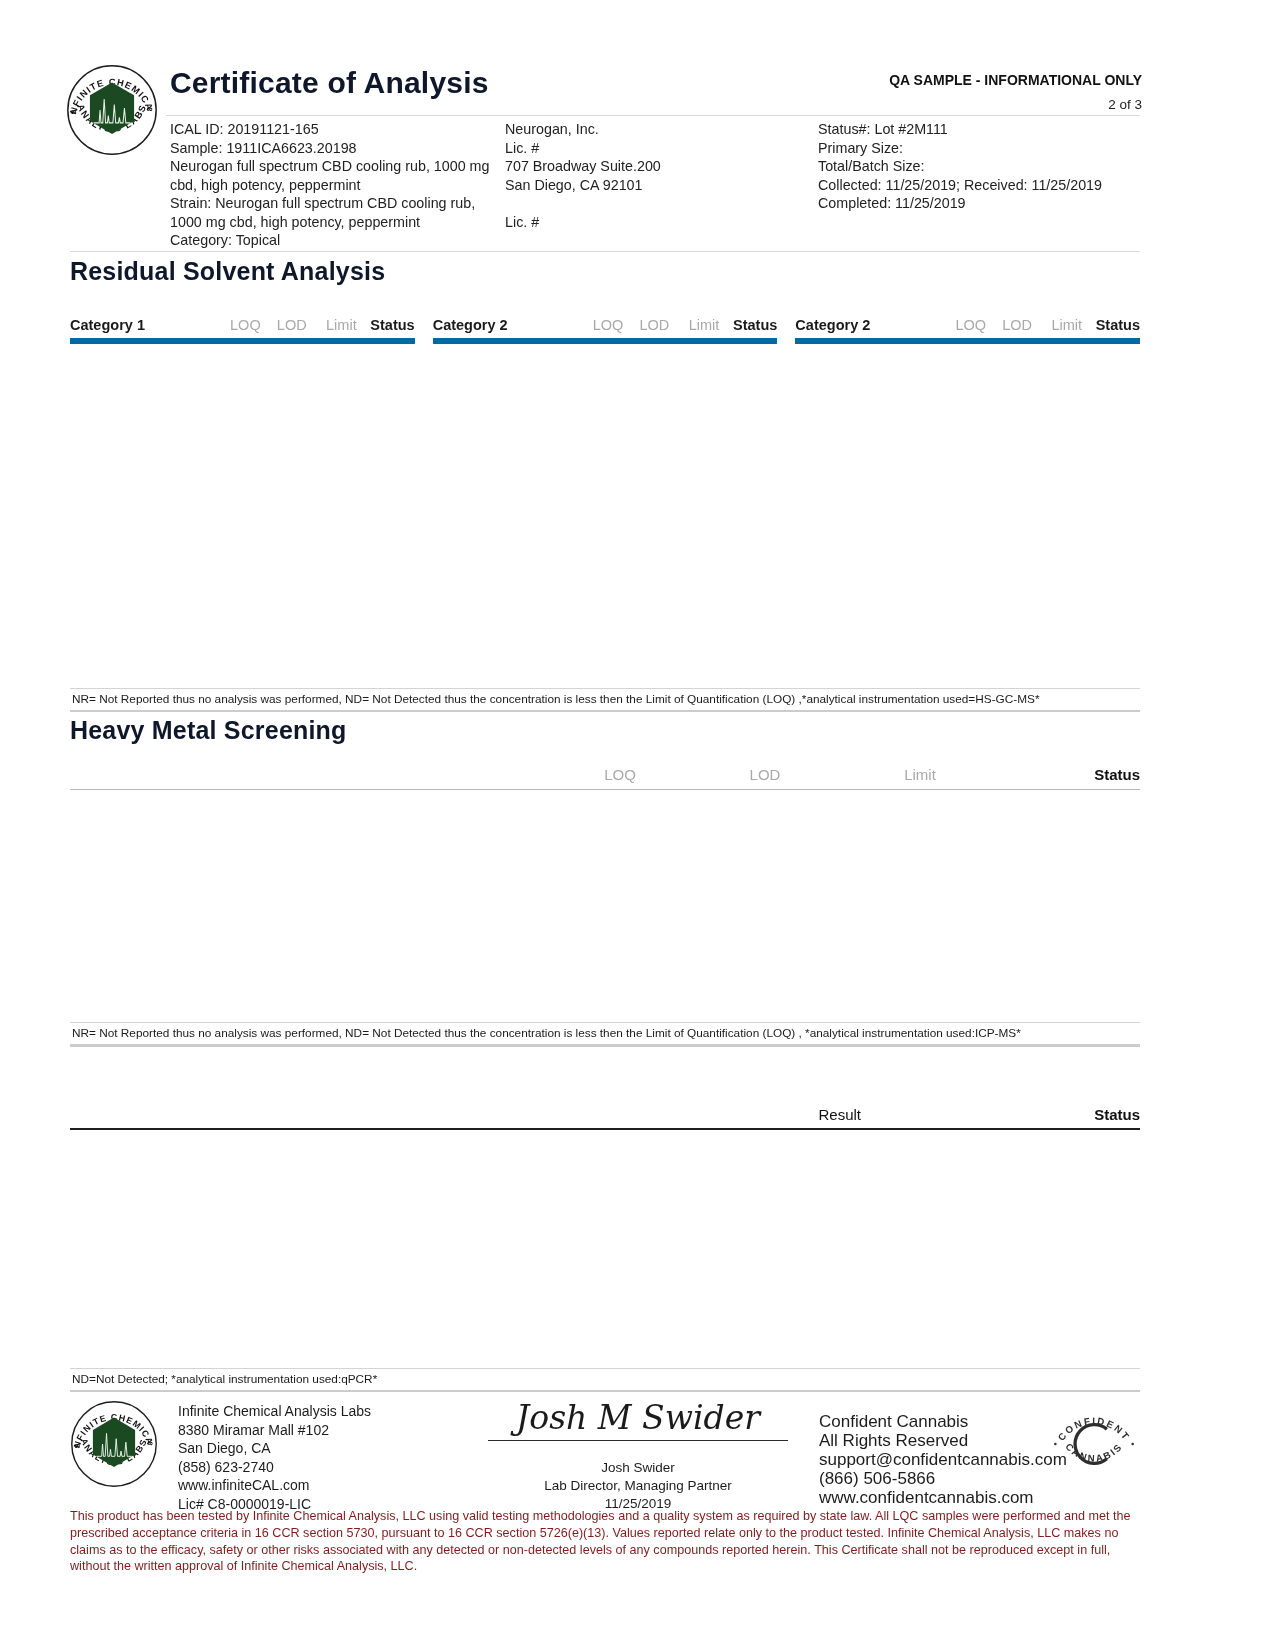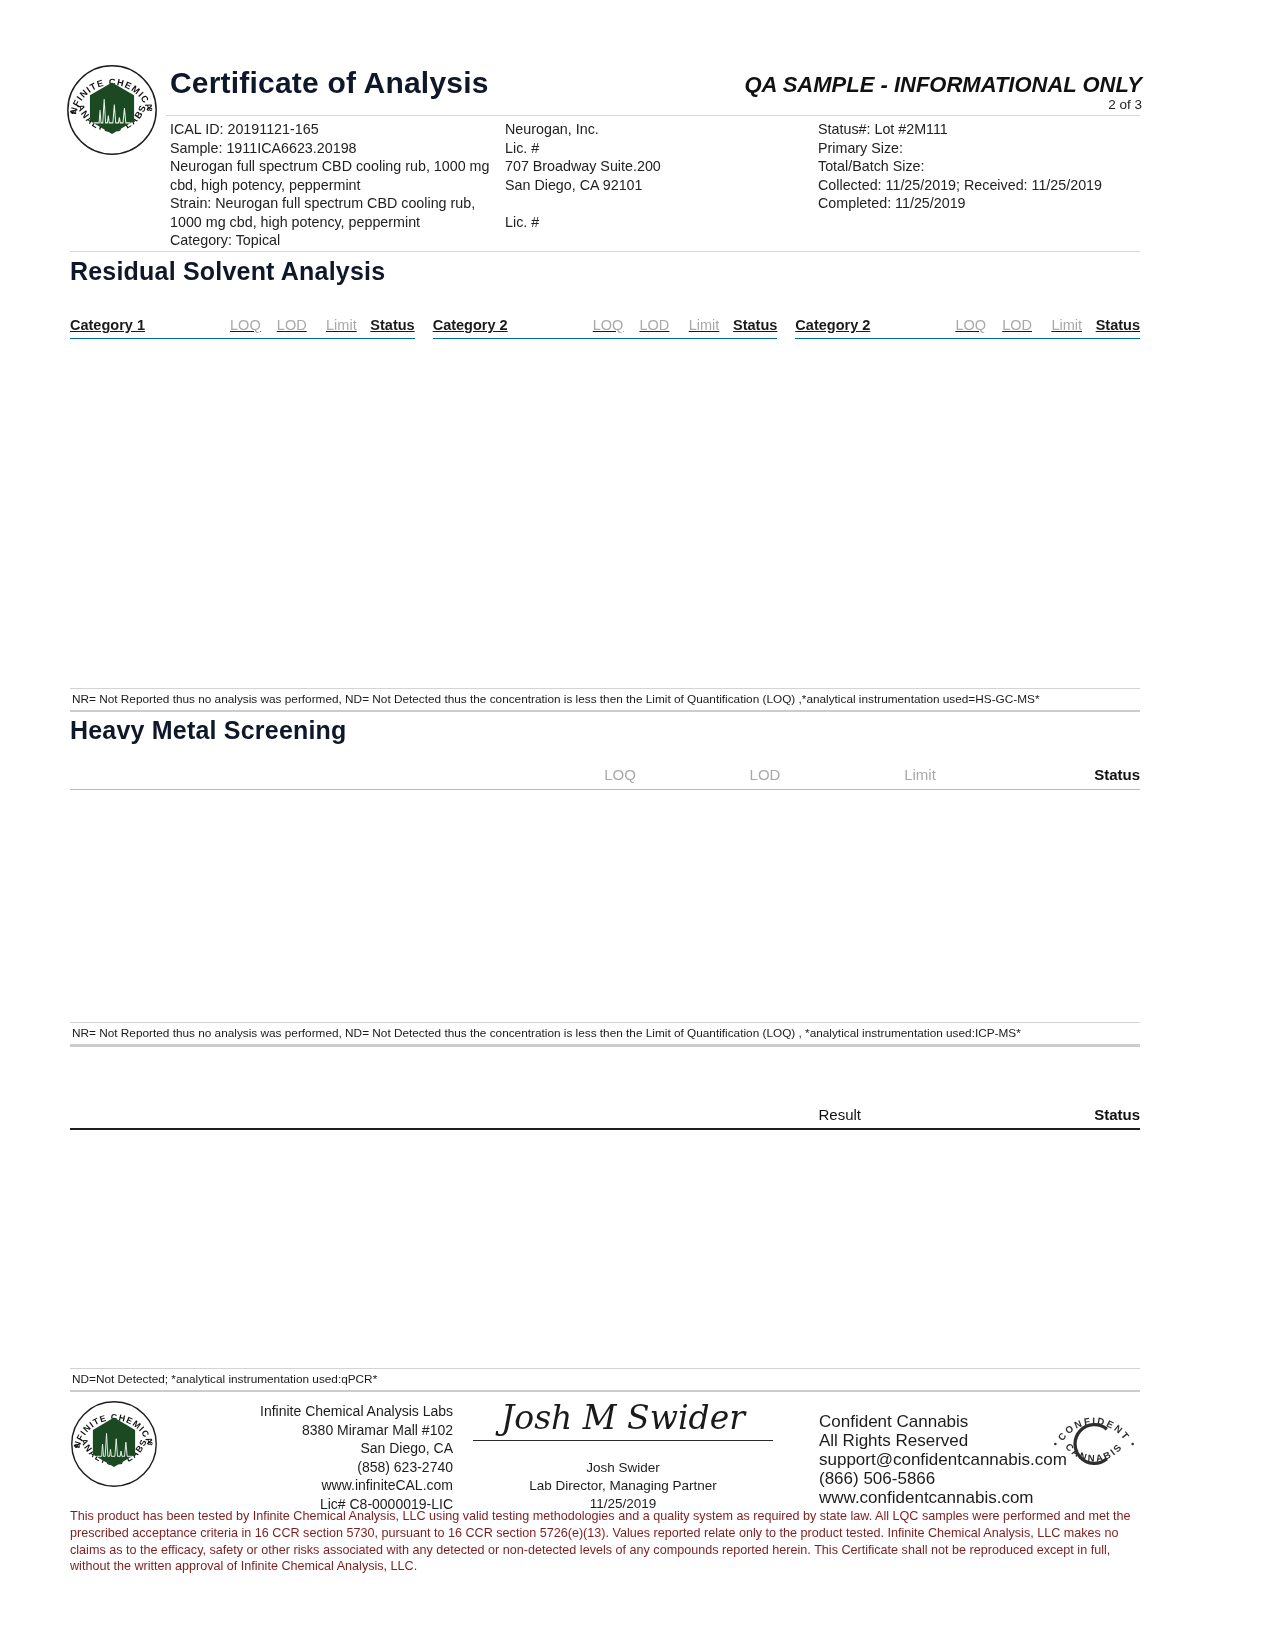--- a/index.html
+++ b/index.html
@@ -3,37 +3,37 @@
 <meta charset="utf-8">
 <style>
   * { margin:0; padding:0; box-sizing:border-box; }
   html,body { background:#ffffff; }
   body { font-family:"Liberation Sans", sans-serif; color:#1a1a1a; }
   .page { position:relative; width:1275px; height:1650px; background:#fff; margin:0 auto; overflow:hidden; }
 
   
   .logo-badge { position:absolute; left:66px; top:62px; width:92px; height:96px; }
   .doc-title { position:absolute; left:170px; top:66px; font-size:30px; font-weight:600; color:#0f172a; letter-spacing:.2px; }
-  .qa-label { position:absolute; right:133px; top:72px; font-size:22px; font-weight:700; color:#111;font-style:italic; }
+  .qa-label { position:absolute; right:133px; top:72px; font-size:14px; font-weight:700; color:#111; }
   .page-num { position:absolute; right:133px; top:97px; font-size:13.5px; color:#222; }
   .divider-title { position:absolute; left:166px; top:115px; width:974px; border-top:1px solid #d9d9d9; }
   .info-col { position:absolute; top:120px; font-size:14.3px; line-height:18.5px; color:#222; }
   .info-col > div { min-height:18.5px; }
   .col-sample { left:170px; width:340px; }
   .col-client { left:505px; width:300px; }
   .col-batch  { left:818px; width:325px; }
 
   
   .divider-full { position:absolute; left:70px; width:1070px; border-top:1px solid #d9d9d9; }
   .sec-title { position:absolute; left:70px; font-size:25px; font-weight:700; color:#0f172a; letter-spacing:.2px; }
   .note-band { position:absolute; left:70px; width:1070px; border-top:1px solid #d4d4d4; border-bottom:2px solid #cccccc; padding:3px 2px 4px 2px; font-size:11.8px; color:#1a1a1a; white-space:nowrap; overflow:hidden; }
 
   
   .rs-header { position:absolute; left:70px; top:317px; width:1070px; display:flex; gap:18px; font-size:14.5px; }
-  .rs-group { flex:1; display:flex; align-items:baseline; border-bottom:1px solid #0369a1; padding-bottom:5px;text-decoration:underline; }
+  .rs-group { flex:1; display:flex; align-items:baseline; border-bottom:6px solid #0369a1; padding-bottom:5px; }
   .rs-cat { flex:1; font-weight:700; color:#1a1a1a; }
   .hdr-gray { color:#a9a9a9; text-align:right; }
   .rs-group .c-loq { width:44px; } .rs-group .c-lod { width:46px; } .rs-group .c-limit { width:50px; }
   .rs-group .c-status { width:58px; text-align:right; font-weight:700; color:#1a1a1a; }
 
   
   .hm-header { position:absolute; left:70px; top:766px; width:1070px; height:24px; border-bottom:1px solid #b8b8b8; font-size:15px; }
   .hm-header span { position:absolute; top:0; }
   .hm-loq { left:505px; width:90px; text-align:center; }
   .hm-lod { left:650px; width:90px; text-align:center; }
@@ -42,21 +42,21 @@
 
   
   .mb-header { position:absolute; left:70px; top:1104px; width:1070px; height:26px; border-bottom:2px solid #1f1f1f; font-size:15px; }
   .mb-header span { position:absolute; top:2px; }
   .mb-result { left:681px; width:110px; text-align:right; font-weight:400; color:#111; }
   .mb-status { right:0; font-weight:700; color:#111; }
 
   
   .footer-row { position:absolute; left:70px; top:1398px; width:1070px; display:flex; align-items:flex-start; }
   .footer-logo { width:88px; height:92px; flex:none; }
-  .lab-block { margin-left:5px; margin-top:4px; width:290px; font-size:14px; line-height:18.5px; color:#1c1c1c;text-align:right; }
+  .lab-block { margin-left:20px; margin-top:4px; width:290px; font-size:14px; line-height:18.5px; color:#1c1c1c; }
   .sig-block { width:340px; text-align:center; flex:none; }
   .sig-script { display:inline-block; font-family:"DejaVu Serif", serif; font-style:italic; font-size:33px; color:#1a1a1a; padding:0 28px 3px 28px; border-bottom:1.5px solid #2a2a2a; white-space:nowrap; }
   .sig-name, .sig-role, .sig-date { font-size:13.5px; line-height:18px; color:#1c1c1c; }
   .sig-name { margin-top:18px; }
   .cc-block { margin-left:auto; margin-top:14px; text-align:left; font-size:17px; line-height:19px; color:#1c1c1c; width:215px; }
   .cc-logo { width:92px; height:92px; margin-left:14px; flex:none; }
   .disclaimer { position:absolute; left:70px; top:1508px; width:1070px; font-size:12.6px; line-height:16.8px; color:#7f1d1d; }
 
   svg text { font-family:"Liberation Sans", sans-serif; }
 </style>

